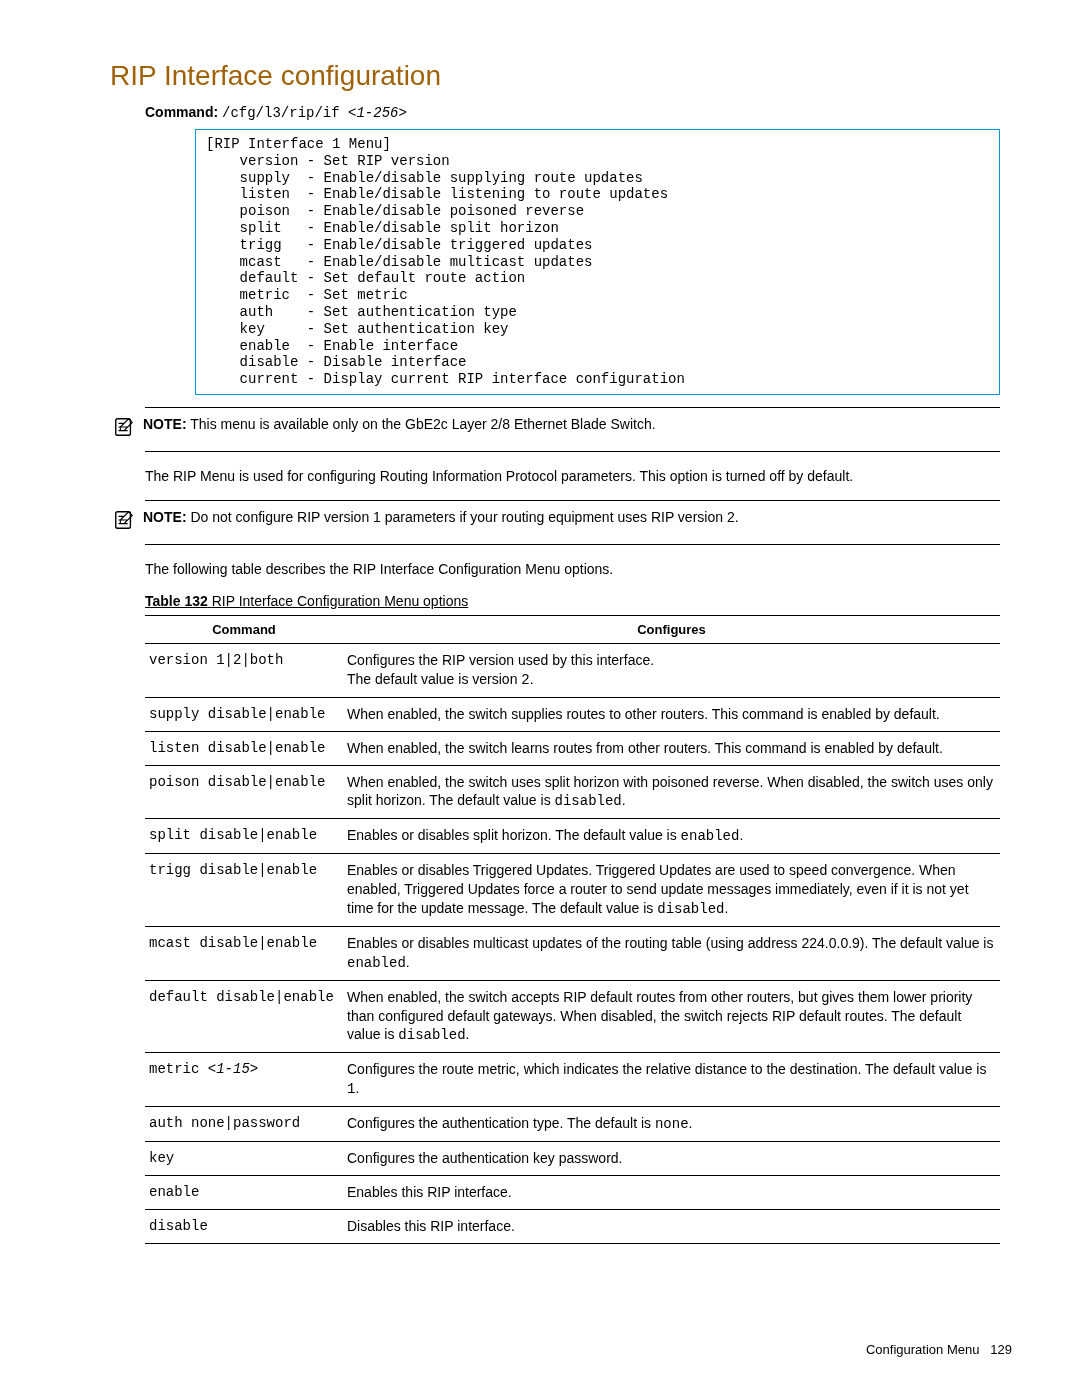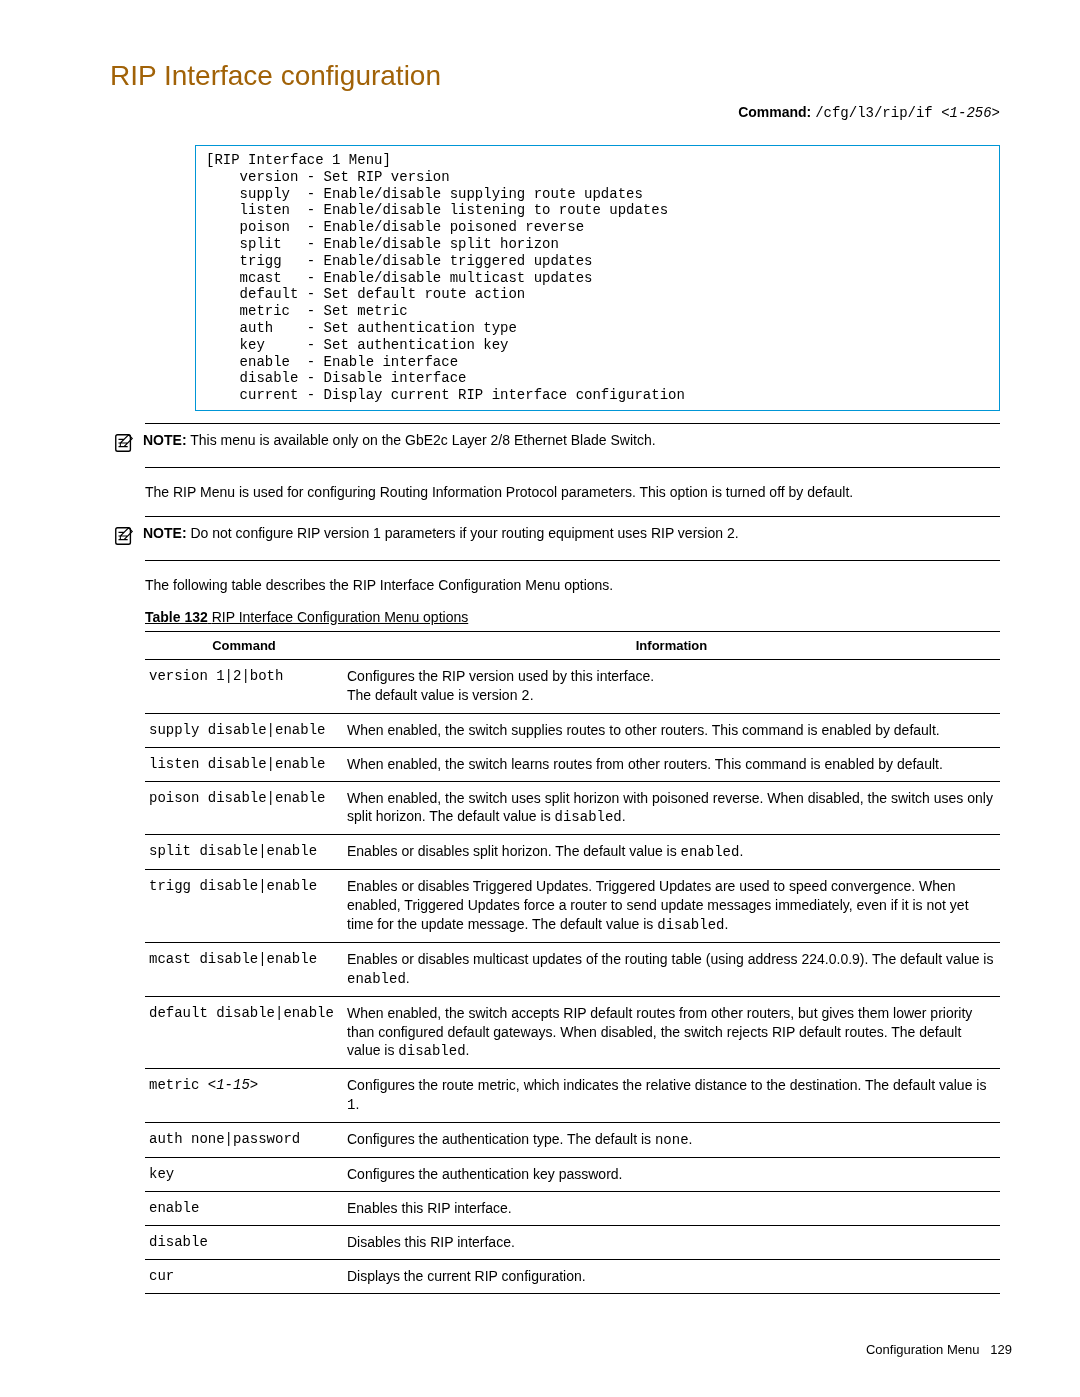--- a/index.html
+++ b/index.html
@@ -15,23 +15,22 @@
     min-height: 1397px;
   }
   h1 {
     font-family: Arial, Helvetica, sans-serif;
     font-weight: normal;
     font-size: 28px;
     color: #a16207;
     margin: 0 0 12px 0;
   }
   .cmd-line {
-    margin: 0 0 24px 35px;
-    font-size: 14px;
-    text-align: right;
+    margin: 0 0 8px 35px;
+    font-size: 14px;
   }
   .cmd-line b { font-weight: bold; }
   .mono { font-family: "Courier New", Courier, monospace; }
   .menu-box {
     border: 1.5px solid #0096d6;
     margin: 0 0 12px 85px;
     padding: 6px 10px;
     font-family: "Courier New", Courier, monospace;
     font-size: 14px;
     white-space: pre;
@@ -150,21 +149,21 @@
 
 <div class="tbl-caption">
   <b>Table 132</b>
   <span>RIP Interface Configuration Menu options</span>
 </div>
 
 <table class="cfg">
   <thead>
     <tr>
       <th>Command</th>
-      <th>Information</th>
+      <th>Configures</th>
     </tr>
   </thead>
   <tbody id="tbody">
       <tr>
         <td>version 1|2|both</td>
         <td>Configures the RIP version used by this interface.<br>The default value is version <span class="mono">2</span>.</td>
       </tr>
       <tr>
         <td>supply disable|enable</td>
         <td>When enabled, the switch supplies routes to other routers. This command is enabled by default.</td>
@@ -206,23 +205,19 @@
         <td>Configures the authentication key password.</td>
       </tr>
       <tr>
         <td>enable</td>
         <td>Enables this RIP interface.</td>
       </tr>
       <tr>
         <td>disable</td>
         <td>Disables this RIP interface.</td>
       </tr>
-      <tr class="lastrow">
-        <td>cur</td>
-        <td>Displays the current RIP configuration.</td>
-      </tr>
     </tbody>
 </table>
 
 <div class="footer">
   <span>Configuration Menu</span>&nbsp;&nbsp;
   <span>129</span>
 </div>
 
 </body></html>

